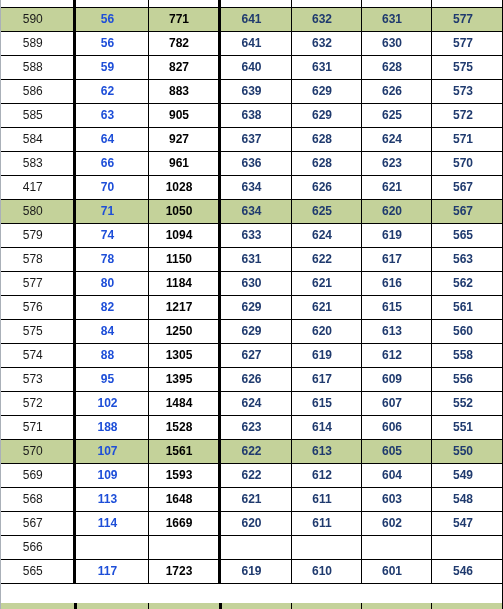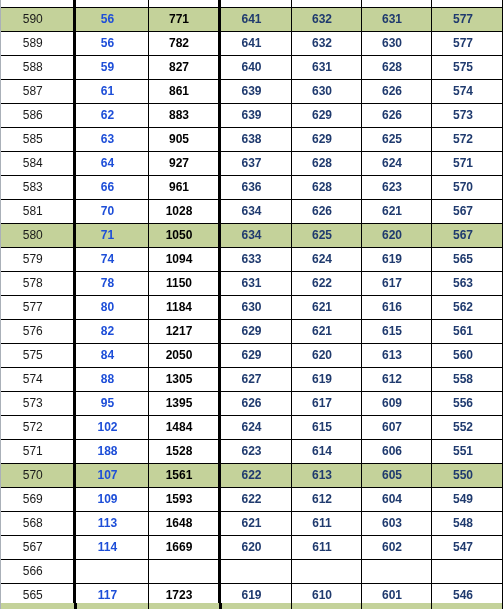--- a/index.html
+++ b/index.html
@@ -143,29 +143,20 @@
         <tr>
           <td class="col-label sep-thick">588</td>
           <td class="col-teal">59</td>
           <td class="col-red sep-thick">827</td>
           <td class="col-navy">640</td>
           <td class="col-navy">631</td>
           <td class="col-navy">628</td>
           <td class="col-navy">575</td>
         </tr>
         <tr>
-          <td class="col-label sep-thick">587</td>
-          <td class="col-teal">61</td>
-          <td class="col-red sep-thick">861</td>
-          <td class="col-navy">639</td>
-          <td class="col-navy">630</td>
-          <td class="col-navy">626</td>
-          <td class="col-navy">574</td>
-        </tr>
-        <tr>
           <td class="col-label sep-thick">586</td>
           <td class="col-teal">62</td>
           <td class="col-red sep-thick">883</td>
           <td class="col-navy">639</td>
           <td class="col-navy">629</td>
           <td class="col-navy">626</td>
           <td class="col-navy">573</td>
         </tr>
         <tr>
           <td class="col-label sep-thick">585</td>
@@ -188,21 +179,21 @@
         <tr>
           <td class="col-label sep-thick">583</td>
           <td class="col-teal">66</td>
           <td class="col-red sep-thick">961</td>
           <td class="col-navy">636</td>
           <td class="col-navy">628</td>
           <td class="col-navy">623</td>
           <td class="col-navy">570</td>
         </tr>
         <tr>
-          <td class="col-label sep-thick">581</td>
+          <td class="col-label sep-thick">417</td>
           <td class="col-teal">70</td>
           <td class="col-red sep-thick">1028</td>
           <td class="col-navy">634</td>
           <td class="col-navy">626</td>
           <td class="col-navy">621</td>
           <td class="col-navy">567</td>
         </tr>
         <tr class="row-highlight ">
           <td class="col-label sep-thick">580</td>
           <td class="col-teal">71</td>
@@ -244,21 +235,21 @@
           <td class="col-teal">82</td>
           <td class="col-red sep-thick">1217</td>
           <td class="col-navy">629</td>
           <td class="col-navy">621</td>
           <td class="col-navy">615</td>
           <td class="col-navy">561</td>
         </tr>
         <tr>
           <td class="col-label sep-thick">575</td>
           <td class="col-teal">84</td>
-          <td class="col-red sep-thick">2050</td>
+          <td class="col-red sep-thick">1250</td>
           <td class="col-navy">629</td>
           <td class="col-navy">620</td>
           <td class="col-navy">613</td>
           <td class="col-navy">560</td>
         </tr>
         <tr>
           <td class="col-label sep-thick">574</td>
           <td class="col-teal">88</td>
           <td class="col-red sep-thick">1305</td>
           <td class="col-navy">627</td>

